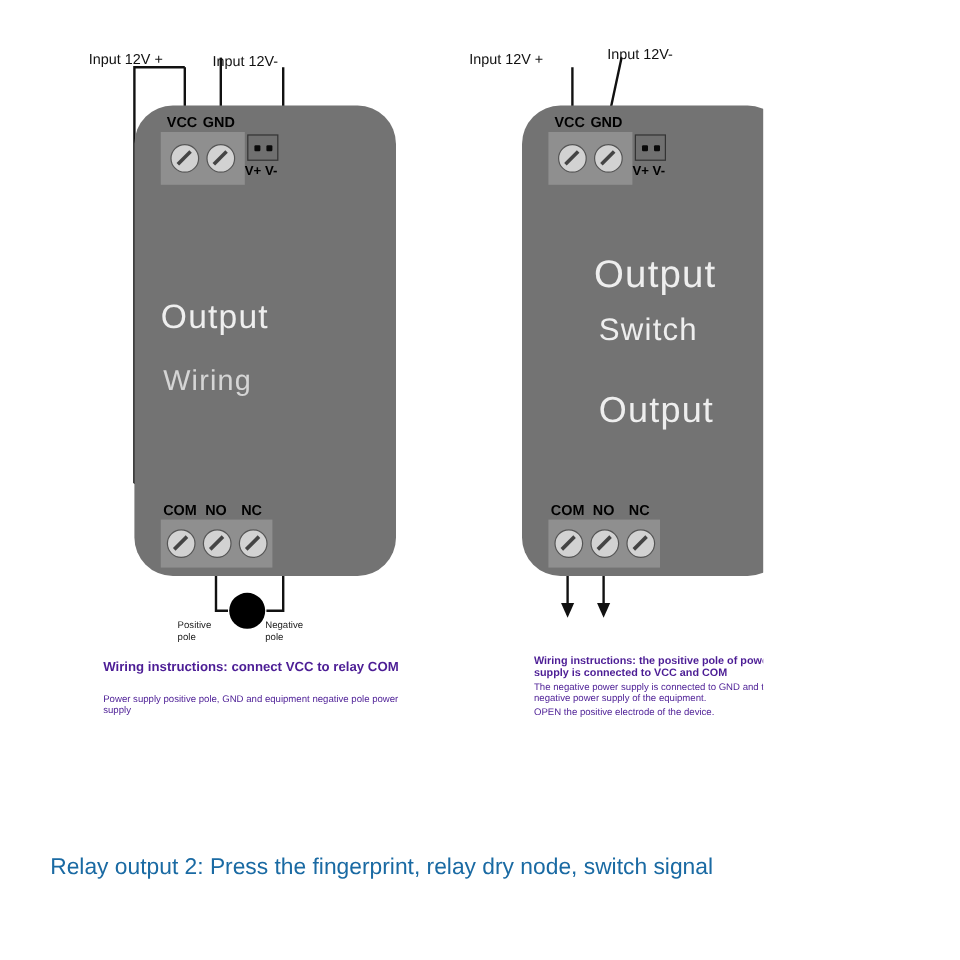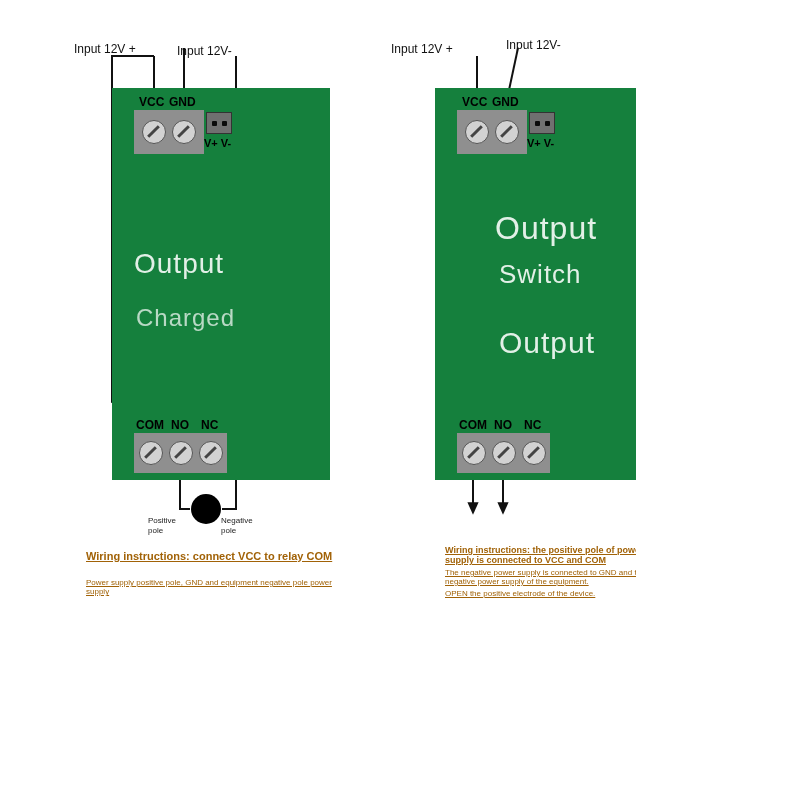--- a/index.html
+++ b/index.html
@@ -4,21 +4,21 @@
 <style>
   html,body { margin:0; padding:0; background:#fff; }
   .canvas {
     position:relative; width:636px; height:800px; background:#ffffff;
     font-family:"Liberation Sans", sans-serif; overflow:hidden; color:#111;
   }
   svg.wires { position:absolute; left:0; top:0; pointer-events:none; }
 
   .input-label { position:absolute; font-size:12px; color:#111; white-space:nowrap; }
 
-  .module { position:absolute; background:#15803d; }
+  .module { position:absolute; background:#737373;border-radius:32px; }
 
   .tlabel { position:absolute; font-weight:bold; font-size:12px; color:#000; white-space:nowrap; }
 
   .tblock {
     position:absolute; background:#8f8f8f;
     display:flex; align-items:center; justify-content:center; gap:6px;
   }
   .screw {
     width:24px; height:24px; border-radius:50%;
     background:#d2d2d2; border:1px solid #555; box-sizing:border-box; position:relative;
@@ -34,21 +34,21 @@
   }
   .pin { width:5px; height:5px; background:#0a0a0a; border-radius:1px; }
   .connector-label { position:absolute; font-size:11px; font-weight:bold; color:#000; white-space:nowrap;text-align:center; }
 
   .overlay-text { position:absolute; color:rgba(255,255,255,0.88); letter-spacing:1px; white-space:nowrap; }
   .ov-dim { color:rgba(255,255,255,0.7); }
 
   .device-circle { position:absolute; width:30px; height:30px; background:#000; border-radius:50%; }
   .pole-label { position:absolute; font-size:8px; color:#222; line-height:1.25; width:42px; }
 
-  .wiring-text { position:absolute; color:#a16207;text-decoration:underline; }
+  .wiring-text { position:absolute; color:#4c1d95; }
   .wiring-title { font-weight:bold; }
   .lw-title { font-size:11px; }
   .rw-title { font-size:9px; width:215px; }
   .lw-note1 { font-size:8px; margin-top:16px; width:270px; }
   .lw-note2 { font-size:9px; margin-top:6px; width:285px; }
   .rw-note  { font-size:8px; margin-top:3px; width:210px; }
 
   .footer-line {
     position:absolute; left:0; width:100%; text-align:center;
     font-size:19px; color:#1a6aa3; white-space:nowrap;
@@ -91,21 +91,21 @@
       <span class="screw"></span>
     </div>
 
     <div class="connector" style="left:94px; top:24px;">
       <span class="pin"></span>
       <span class="pin"></span>
     </div>
     <span class="connector-label" style="left:92px; top:49px;">V+ V-</span>
 
     <div class="overlay-text" style="left:22px; top:160px; font-size:28px;">Output</div>
-    <div class="overlay-text ov-dim" style="left:24px; top:216px; font-size:24px;">Charged</div>
+    <div class="overlay-text ov-dim" style="left:24px; top:216px; font-size:24px;">Wiring</div>
 
     <span class="tlabel" style="left:24px; top:330px;">COM</span>
     <span class="tlabel" style="left:59px; top:330px;">NO</span>
     <span class="tlabel" style="left:89px; top:330px;">NC</span>
 
     <div class="tblock" style="left:22px; top:345px; width:93px; height:40px;">
       <span class="screw"></span>
       <span class="screw"></span>
       <span class="screw"></span>
     </div>
@@ -152,14 +152,15 @@
       <span class="screw"></span>
     </div>
   </div>
 
   <div class="wiring-text" style="left:445px; top:545px;">
     <div class="wiring-title rw-title">Wiring instructions: the positive pole of power supply is connected to VCC and COM</div>
     <div class="rw-note">The negative power supply is connected to GND and the negative power supply of the equipment.</div>
     <div class="rw-note">OPEN the positive electrode of the device.</div>
   </div>
 
+  <div class="footer-line" style="top:712px;">Relay output 2: Press the fingerprint, relay dry node, switch signal</div>
 
 </div>
 
 </body></html>

